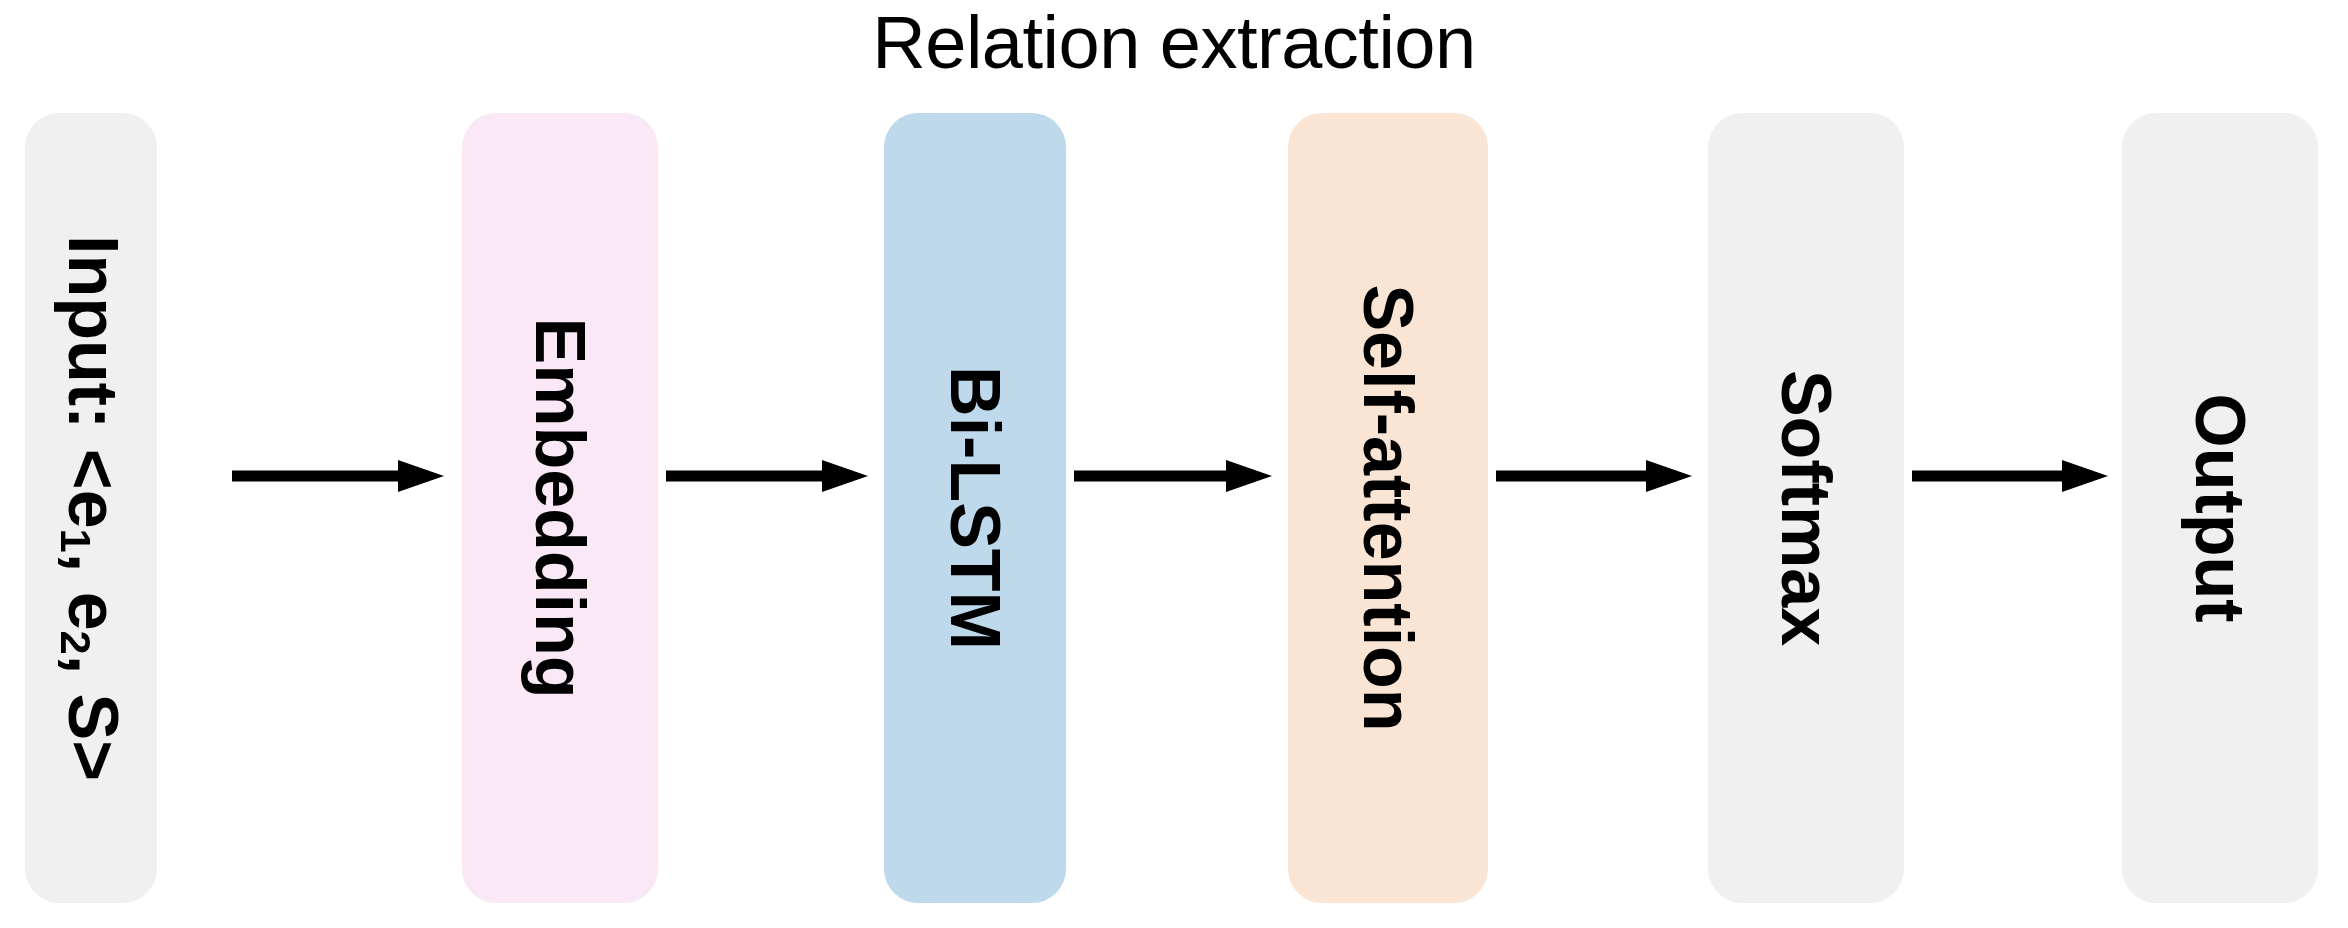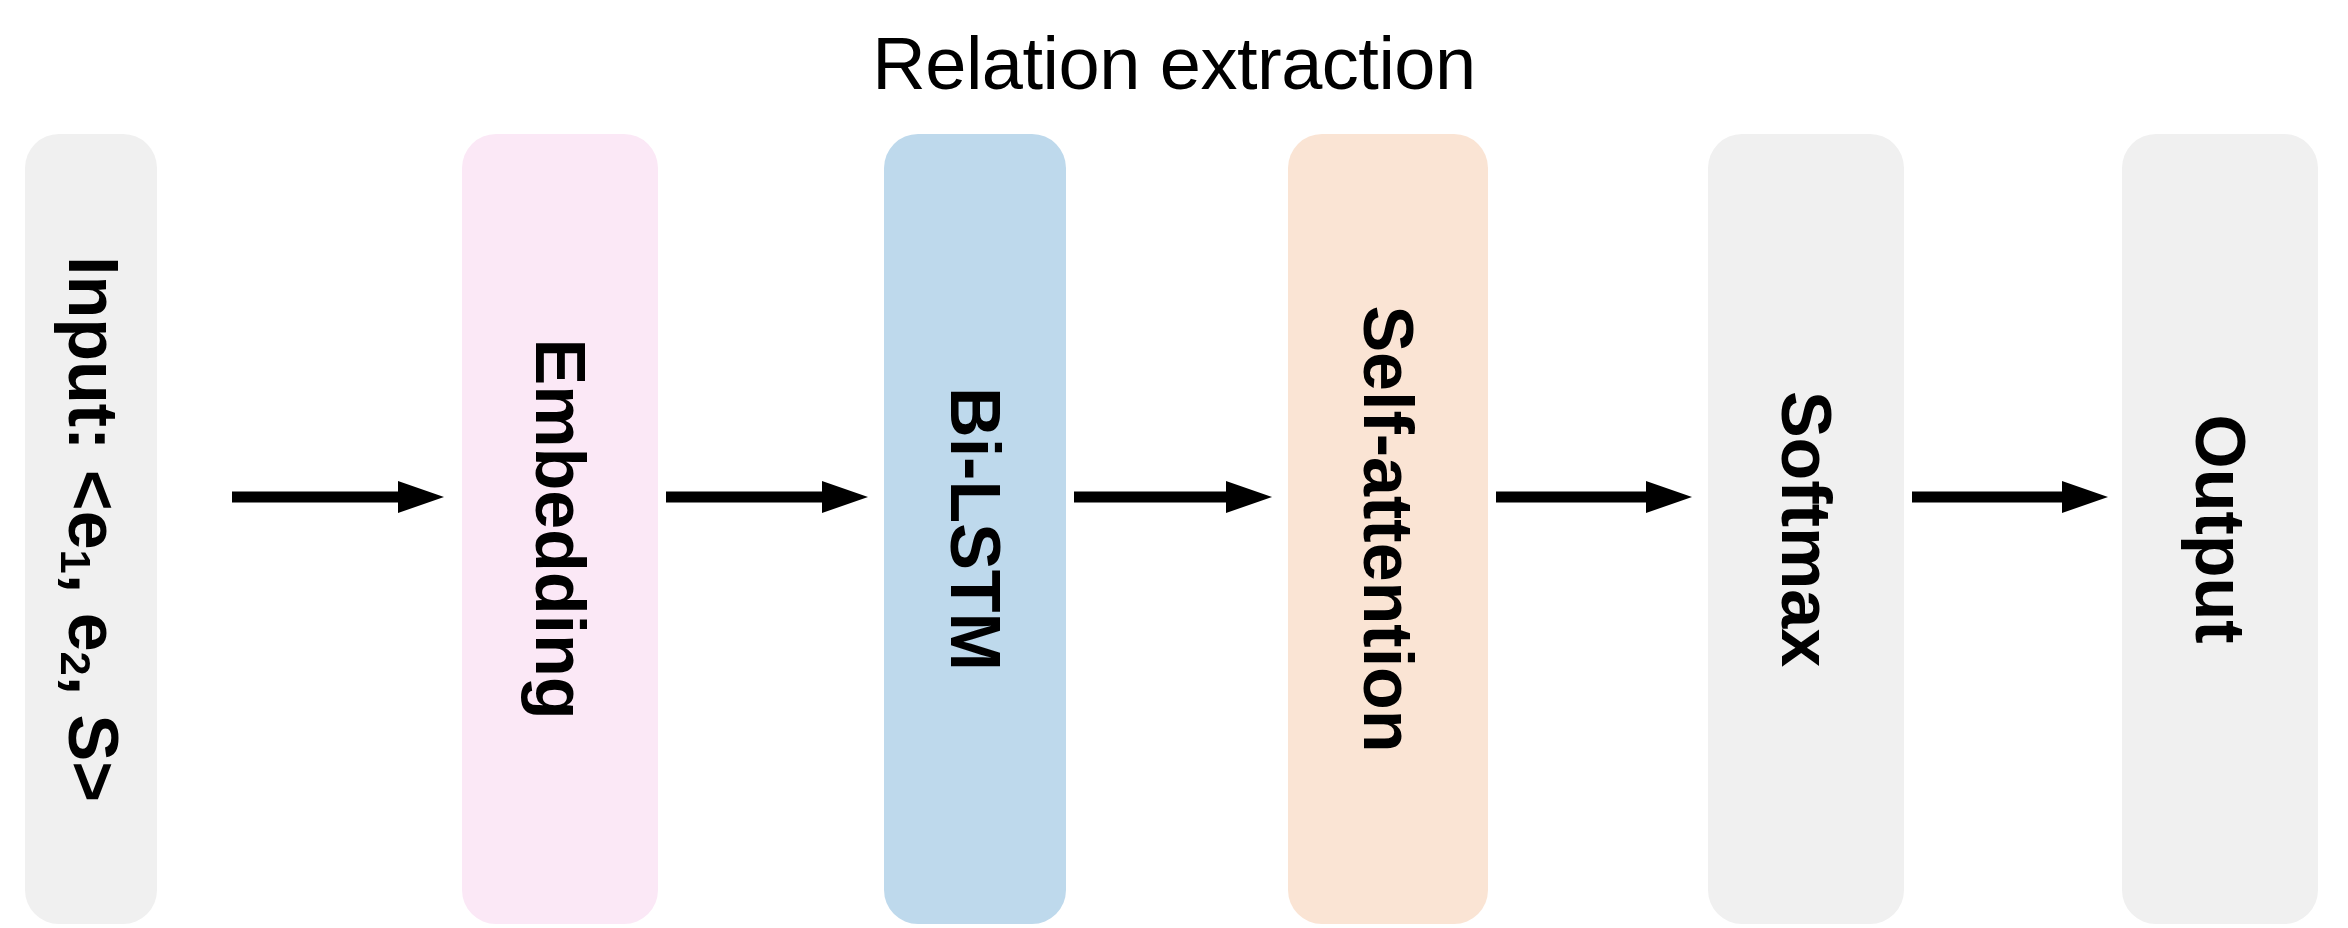--- a/index.html
+++ b/index.html
@@ -13,21 +13,20 @@
     position: relative;
     overflow: hidden;
     font-family: "Liberation Sans", sans-serif;
   }
 
   #diagram-canvas {
     position: absolute;
     left: 0; top: 0;
     width: 2348px;
     height: 664px;
-    margin-top: 21px;
   }
 
   
   #diagram-title {
     position: absolute;
     left: 0;
     top: 6px;
     width: 2348px;
     text-align: center;
     font-family: "Liberation Sans", sans-serif;

